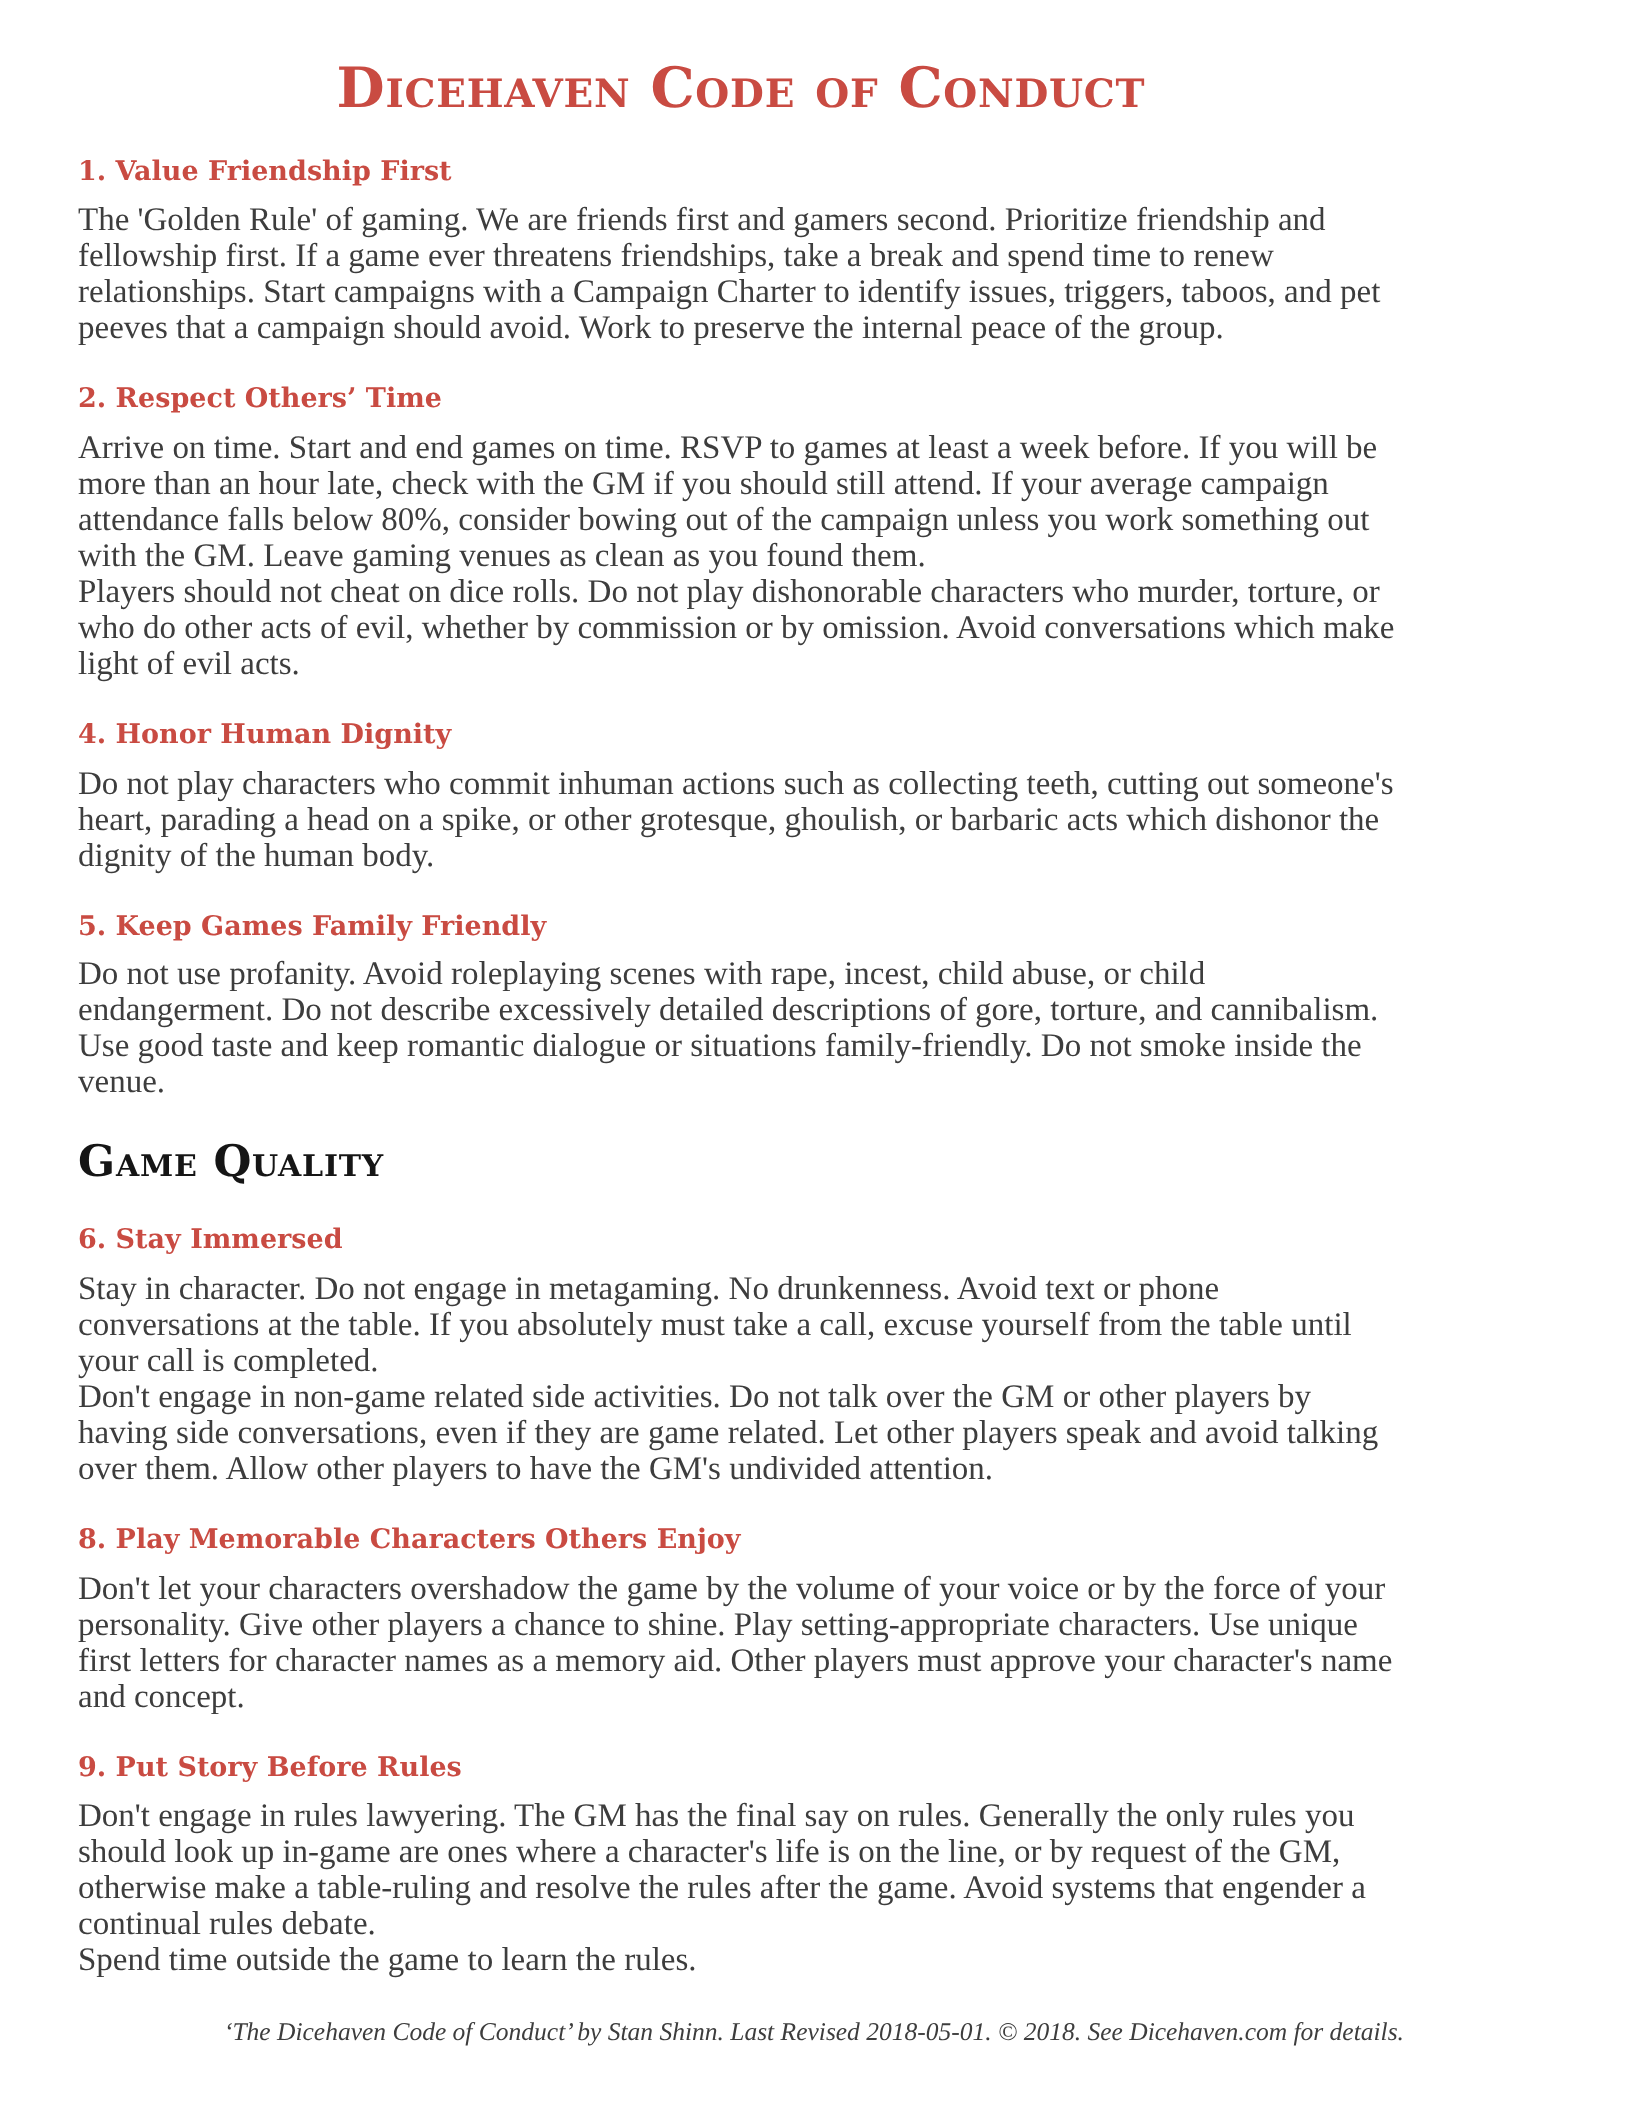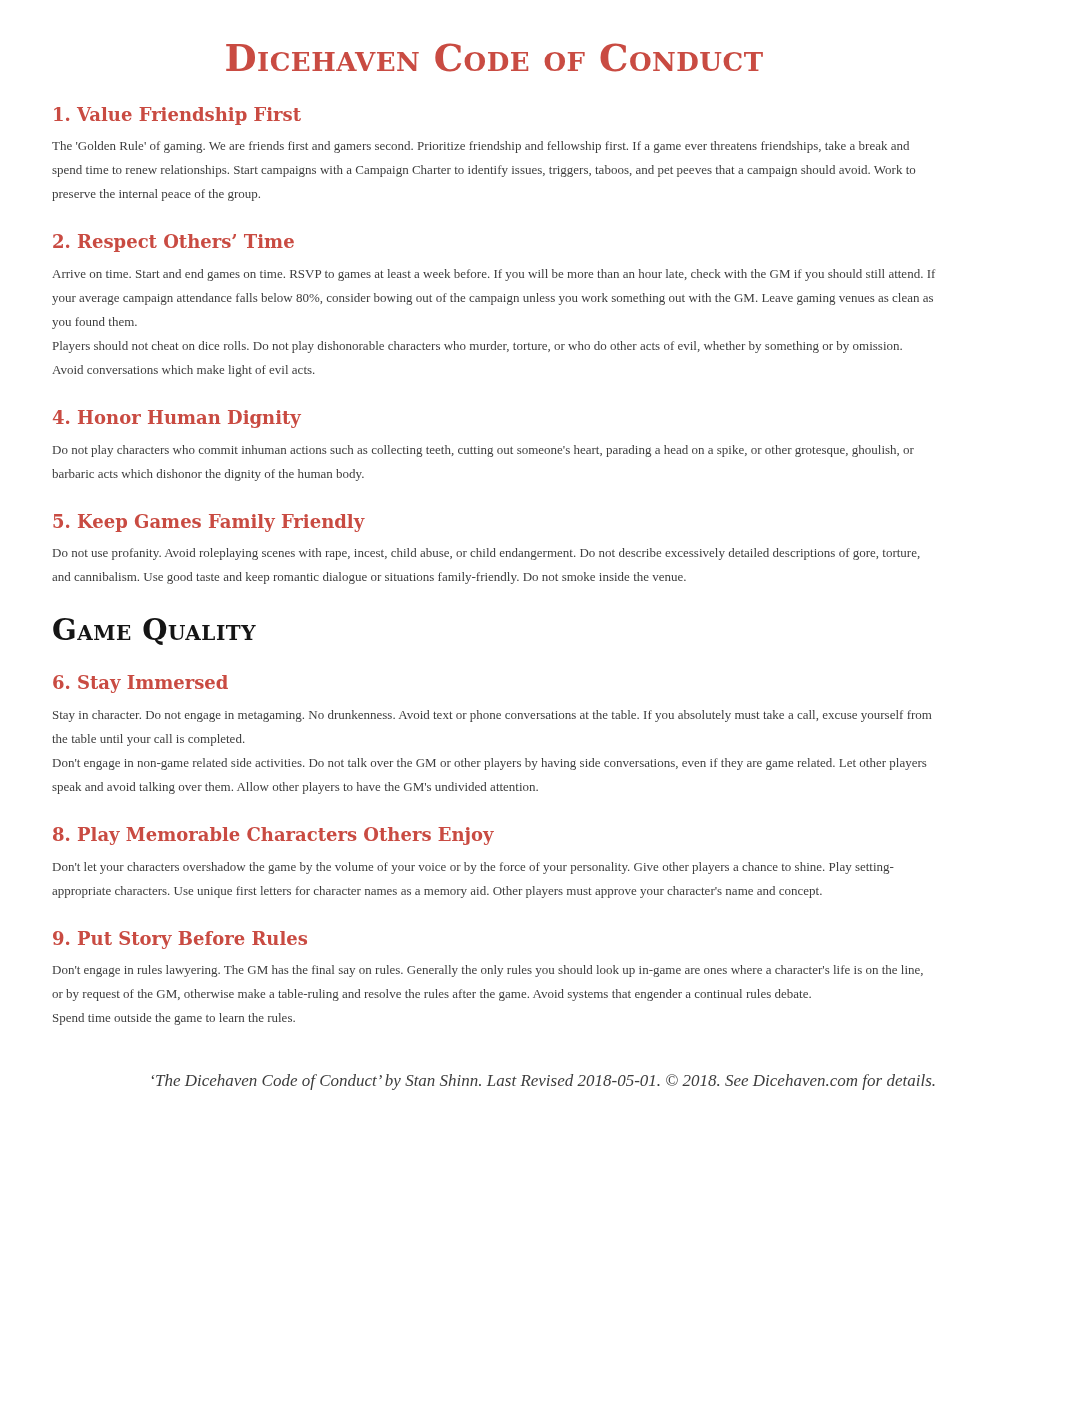--- a/index.html
+++ b/index.html
@@ -38,47 +38,47 @@
   .rule-title {
     font-family: "DejaVu Serif", serif;
     font-weight: 700;
     font-size: 18px;
     line-height: 1.15;
     color: var(--accent, #c94b42);
     margin: 26px 0 9px 0;
   }
   .rule-body {
     margin: 0;
-    font-size: 13px;
+    font-size: 22px;
     line-height: 24px;
     color: #3d3d3d;
   }
   .footer {
-    margin-top: 41px;
+    margin-top: 27px;
     text-align: right;
     font-style: italic;
     font-size: 17px;
     color: #3d3d3d;
   }
 </style>
 </head>
 <body style="background: rgb(255, 255, 255);">
 
 <div class="page">
 
   <h1 class="doc-title">Dicehaven Code of Conduct</h1>
 
 
   <h3 class="rule-title">1. Value Friendship First</h3>
   <p class="rule-body">The 'Golden Rule' of gaming. We are friends first and gamers second. Prioritize friendship and fellowship first. If a game ever threatens friendships, take a break and spend time to renew relationships. Start campaigns with a Campaign Charter to identify issues, triggers, taboos, and pet peeves that a campaign should avoid. Work to preserve the internal peace of the group.</p>
 
   <h3 class="rule-title">2. Respect Others’ Time</h3>
   <p class="rule-body">Arrive on time. Start and end games on time. RSVP to games at least a week before. If you will be more than an hour late, check with the GM if you should still attend. If your average campaign attendance falls below 80%, consider bowing out of the campaign unless you work something out with the GM. Leave gaming venues as clean as you found them.</p>
 
-  <p class="rule-body">Players should not cheat on dice rolls. Do not play dishonorable characters who murder, torture, or who do other acts of evil, whether by something or by omission. Avoid conversations which make light of evil acts.</p>
+  <p class="rule-body">Players should not cheat on dice rolls. Do not play dishonorable characters who murder, torture, or who do other acts of evil, whether by commission or by omission. Avoid conversations which make light of evil acts.</p>
 
   <h3 class="rule-title">4. Honor Human Dignity</h3>
   <p class="rule-body">Do not play characters who commit inhuman actions such as collecting teeth, cutting out someone's heart, parading a head on a spike, or other grotesque, ghoulish, or barbaric acts which dishonor the dignity of the human body.</p>
 
   <h3 class="rule-title">5. Keep Games Family Friendly</h3>
   <p class="rule-body">Do not use profanity. Avoid roleplaying scenes with rape, incest, child abuse, or child endangerment. Do not describe excessively detailed descriptions of gore, torture, and cannibalism. Use good taste and keep romantic dialogue or situations family-friendly. Do not smoke inside the venue.</p>
 
   <h2 class="section-heading">Game Quality</h2>
 
   <h3 class="rule-title">6. Stay Immersed</h3>

